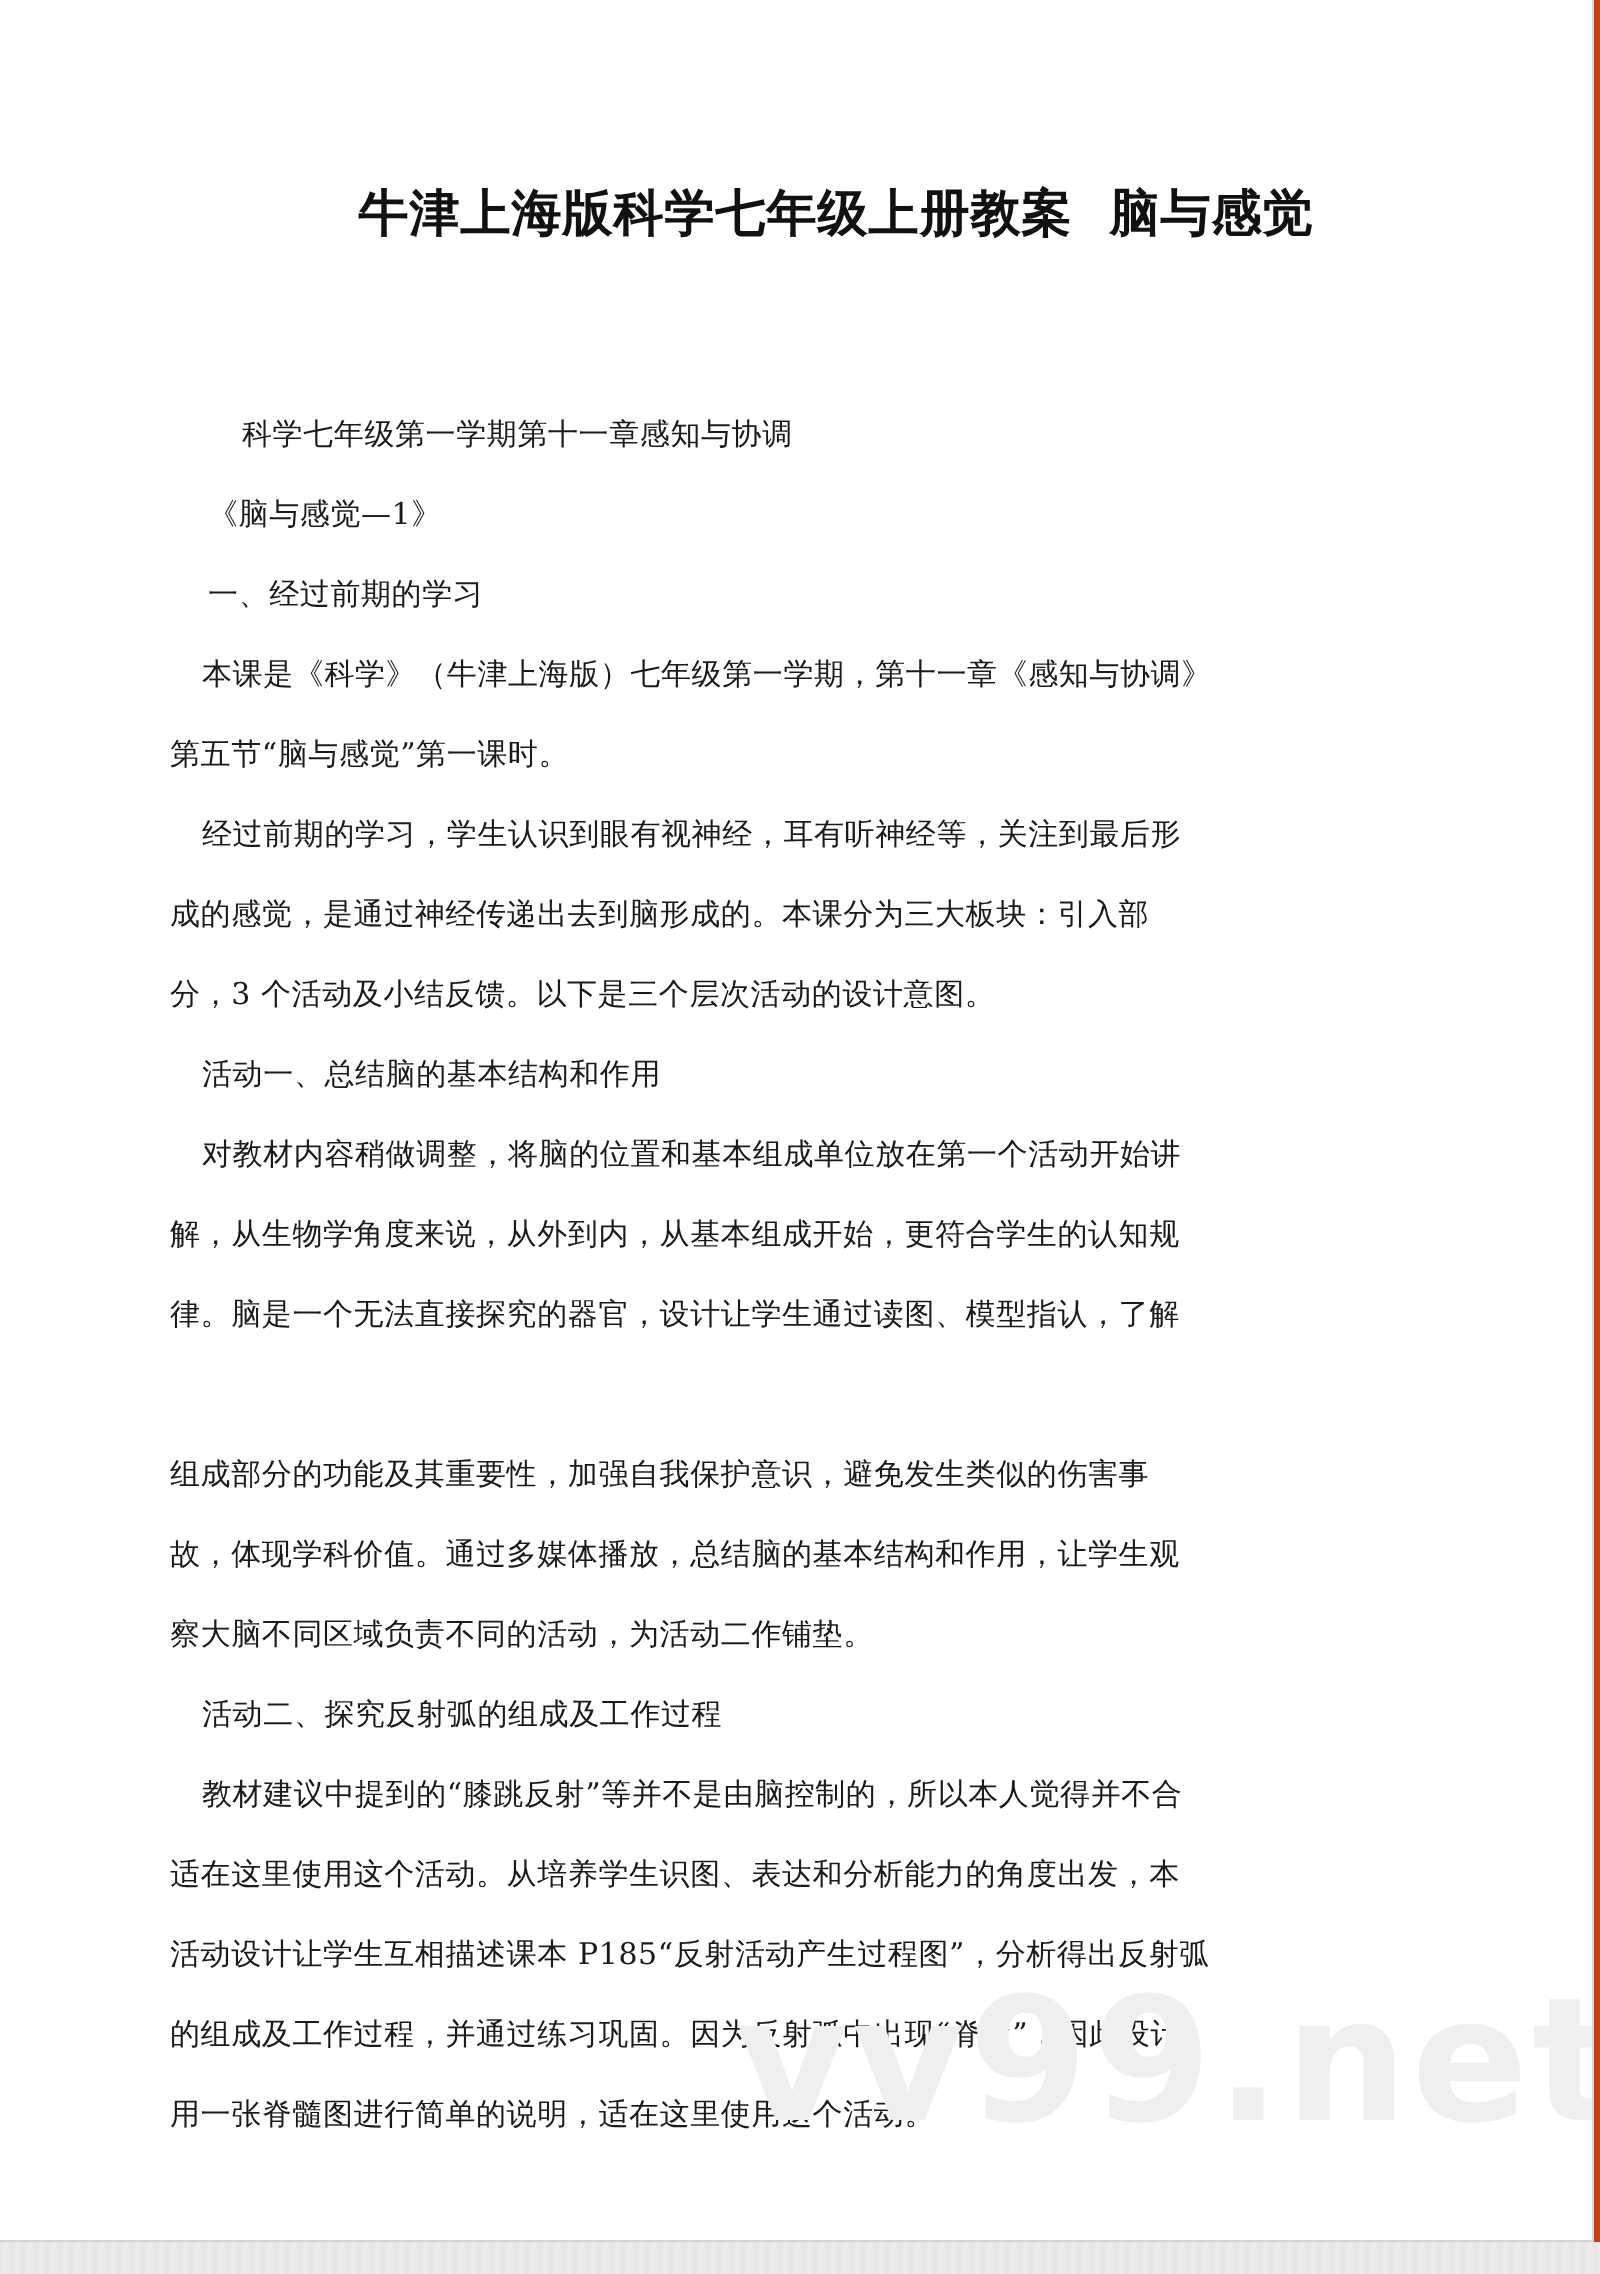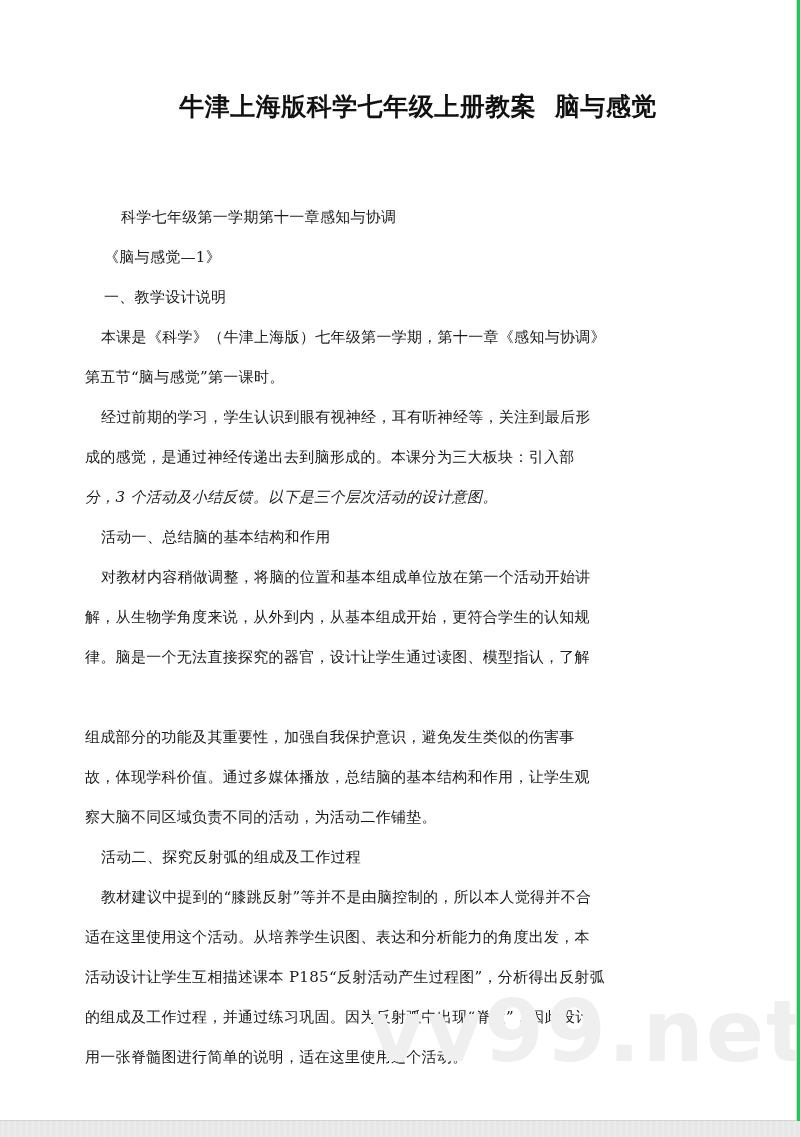--- a/index.html
+++ b/index.html
@@ -7,21 +7,21 @@
       padding: 0;
       width: 800px;
       height: 1137px;
       background: #e9e9e9;
       overflow: hidden;
     }
     .viewer {
       position: relative;
       width: 800px;
       height: 1137px;
-      background: #22c55e;
+      background: #c2410c;
     }
     .page {
       position: absolute;
       left: 0;
       top: 0;
       width: 797px;
       height: 1121px;
       background: #ffffff;
       border-right: 1px solid #d8d8d8;
       border-bottom: 1px solid #d4d4d4;
@@ -73,28 +73,28 @@
   </style>
 </head>
 <body>
 
 <div class="viewer">
   <div class="page">
     <div class="title">牛津上海版科学七年级上册教案  脑与感觉</div>
 
     <div class="line" style="left:121px; top:172px;">科学七年级第一学期第十一章感知与协调</div>
     <div class="line" style="left:104px; top:212px;">《脑与感觉—1》</div>
-    <div class="line" style="left:104px; top:252px;">一、教学设计说明</div>
+    <div class="line" style="left:104px; top:252px;">一、经过前期的学习</div>
 
     <div class="line" style="left:101px; top:292px;">本课是《科学》（牛津上海版）七年级第一学期，第十一章《感知与协调》</div>
     <div class="line" style="left:85px; top:332px;">第五节“脑与感觉”第一课时。</div>
 
     <div class="line" style="left:101px; top:372px;">经过前期的学习，学生认识到眼有视神经，耳有听神经等，关注到最后形</div>
     <div class="line" style="left:85px; top:412px;">成的感觉，是通过神经传递出去到脑形成的。本课分为三大板块：引入部</div>
-    <div class="line" style="left:85px; top:452px;font-style:italic;">分，3 个活动及小结反馈。以下是三个层次活动的设计意图。</div>
+    <div class="line" style="left:85px; top:452px;">分，3 个活动及小结反馈。以下是三个层次活动的设计意图。</div>
 
     <div class="line" style="left:101px; top:492px;">活动一、总结脑的基本结构和作用</div>
 
     <div class="line" style="left:101px; top:532px;">对教材内容稍做调整，将脑的位置和基本组成单位放在第一个活动开始讲</div>
     <div class="line" style="left:85px; top:572px;">解，从生物学角度来说，从外到内，从基本组成开始，更符合学生的认知规</div>
     <div class="line" style="left:85px; top:612px;">律。脑是一个无法直接探究的器官，设计让学生通过读图、模型指认，了解</div>
     <div class="line" style="left:85px; top:692px;">组成部分的功能及其重要性，加强自我保护意识，避免发生类似的伤害事</div>
     <div class="line" style="left:85px; top:732px;">故，体现学科价值。通过多媒体播放，总结脑的基本结构和作用，让学生观</div>
     <div class="line" style="left:85px; top:772px;">察大脑不同区域负责不同的活动，为活动二作铺垫。</div>
 

